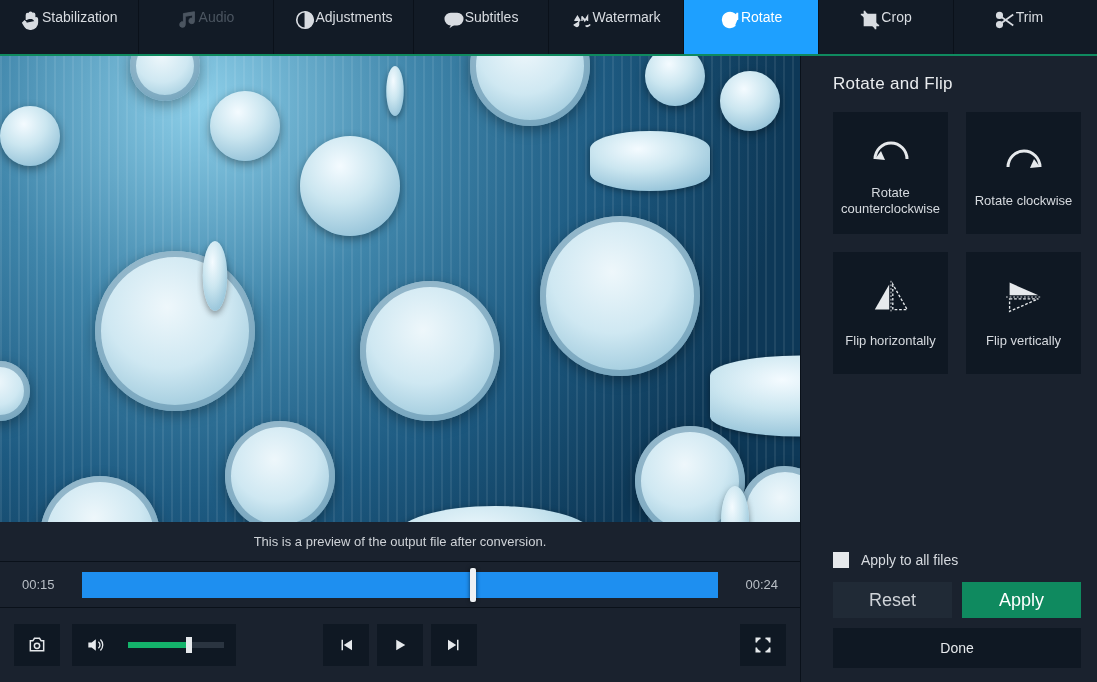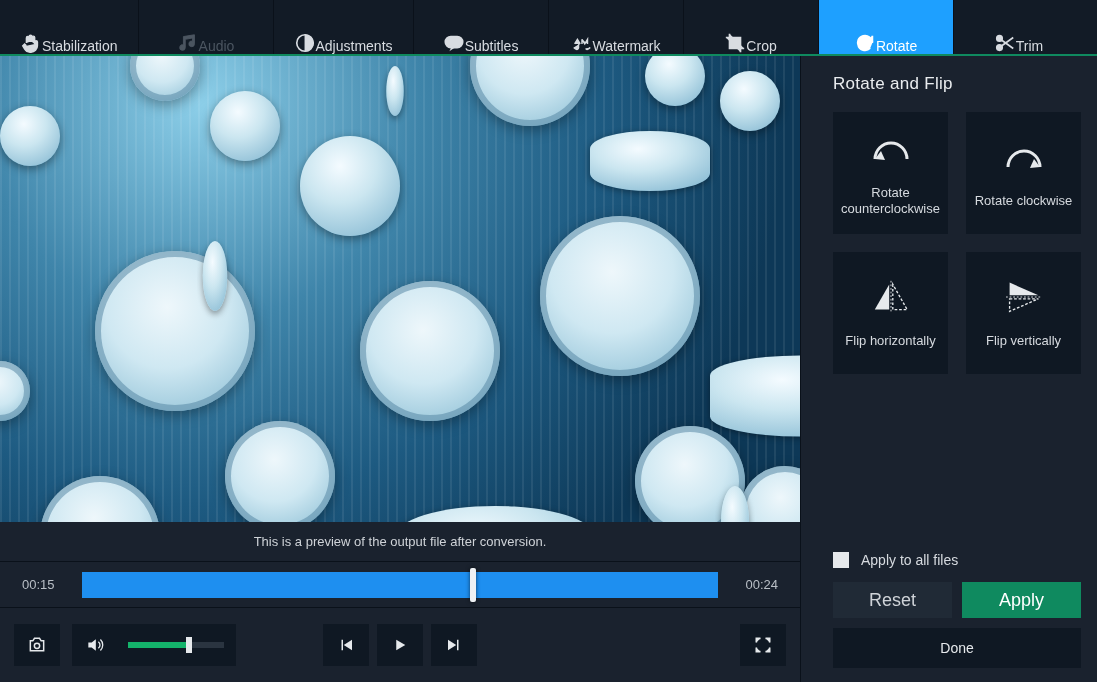--- a/index.html
+++ b/index.html
@@ -14,23 +14,23 @@
   }
   
   .tabbar {
     display: flex;
     height: 56px;
     background: #121b26;
     border-bottom: 2px solid #0f8a5f;
   }
   .tab {
     display: flex;
-    align-items: flex-end;
+    align-items: flex-start;
     justify-content: center;
-    padding: 0 20px;
+    padding: 9px 20px;
     border-right: 1px solid #0a111a;
     cursor: pointer;
     color: #d8dce1;
     min-width: 135px;
   }
   .tab.disabled { color: #4b5560; }
   .tab.active { background: #1ea0ff; color: #fff; }
   .tab .ticon { width: 22px; height: 22px; display:flex; align-items:center; justify-content:center; }
   .tab .ticon svg { stroke: currentColor; fill: currentColor; }
 
@@ -290,38 +290,38 @@
     <span class="ticon">
       <svg viewBox="0 0 24 24" width="24" height="22" fill="none" stroke="currentColor" stroke-width="1.6">
         <path d="M4 13l3-5 3 5M6 11h2M12 8v5M12 8l3 5 3-5v5"></path>
         <path d="M3 17c2 2 4 3 5 1s-1-3 1-5"></path>
         <path d="M21 17c-2 2-4 3-5 1"></path>
       </svg>
     </span>
     <span>Watermark</span>
   </div>
 
+  <div class="tab active">
+    <span class="ticon">
+      <svg viewBox="0 0 24 24" width="22" height="22" fill="none" stroke="currentColor" stroke-width="2">
+        <path d="M20 12a8 8 0 10-2.34 5.66"></path>
+          <path d="M20 4v6h-6"></path>
+      </svg>
+    </span>
+    <span>Rotate</span>
+  </div>
+
   <div class="tab">
     <span class="ticon">
       <svg viewBox="0 0 24 24" width="22" height="22" fill="none" stroke="currentColor" stroke-width="1.8">
         <path d="M6 2v16h16"></path>
           <path d="M2 6h16v16"></path>
       </svg>
     </span>
     <span>Crop</span>
-  </div>
-
-  <div class="tab active">
-    <span class="ticon">
-      <svg viewBox="0 0 24 24" width="22" height="22" fill="none" stroke="currentColor" stroke-width="2">
-        <path d="M20 12a8 8 0 10-2.34 5.66"></path>
-          <path d="M20 4v6h-6"></path>
-      </svg>
-    </span>
-    <span>Rotate</span>
   </div>
 
   <div class="tab" style="min-width:130px;border-right:none">
     <span class="ticon">
       <svg viewBox="0 0 24 24" width="22" height="22" fill="none" stroke="currentColor" stroke-width="1.8">
         <circle cx="6" cy="7" r="3"></circle>
           <circle cx="6" cy="17" r="3"></circle>
         <path d="M8.5 9L21 18M8.5 15L21 6"></path>
       </svg>
     </span>

